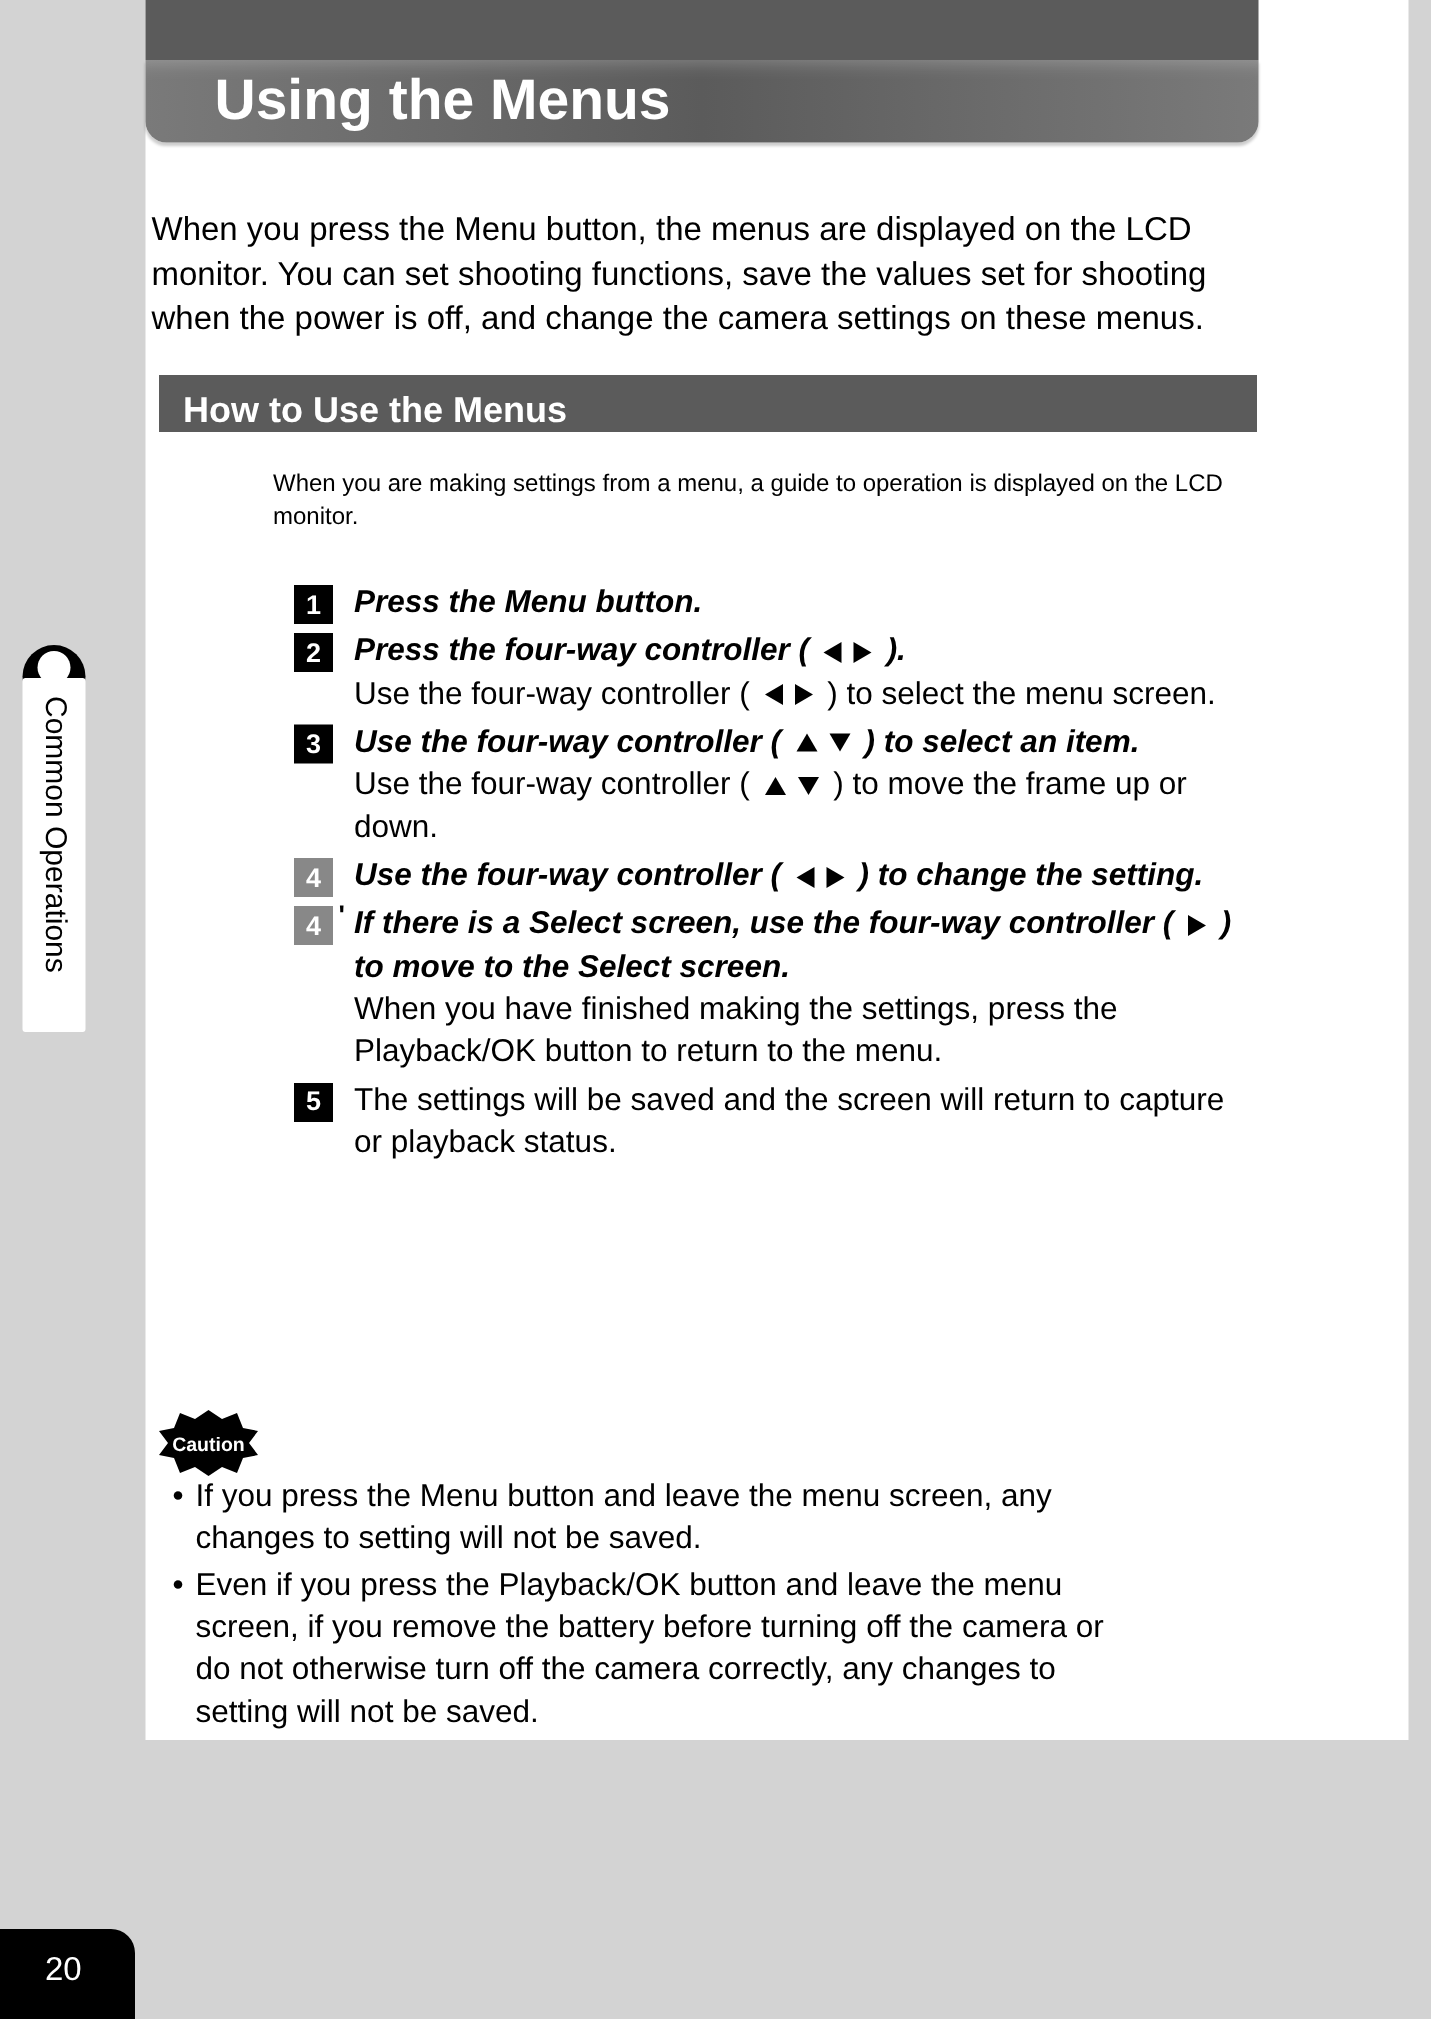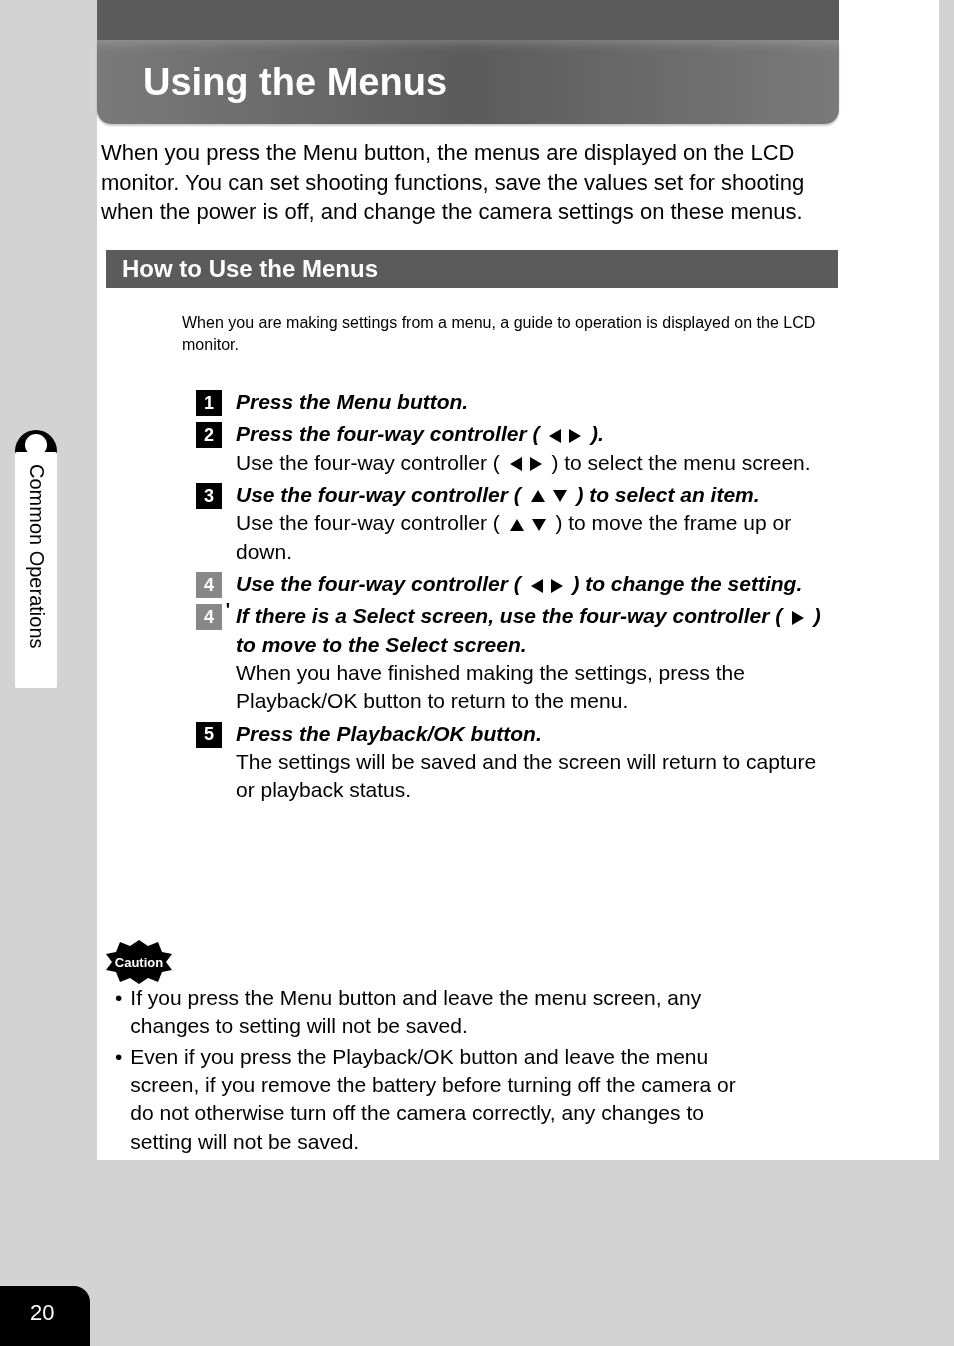--- a/index.html
+++ b/index.html
@@ -31,21 +31,21 @@
       top: 0;
       width: 742px;
       height: 40px;
       background: #5b5b5b;
     }
     .title-bar {
       position: absolute;
       left: 97px;
       top: 40px;
       width: 742px;
-      height: 84px;
+      height: 55px;
       background: linear-gradient(to right, #7a7a7a 0%, #5b5b5b 50%, #7a7a7a 100%);
       border-radius: 0 0 14px 14px;
       display: flex;
       align-items: center;
       padding-left: 46px;
       box-shadow: inset 0 12px 12px -10px rgba(255,255,255,0.25), 0 2px 2px rgba(0,0,0,0.2);
     }
     .title-text {
       color: #fff;
       font-size: 38px;
@@ -62,21 +62,21 @@
       color: #000;
     }
     .section-bar {
       position: absolute;
       left: 106px;
       top: 250px;
       width: 732px;
       height: 38px;
       background: #5b5b5b;
       display: flex;
-      align-items: center;
+      align-items: flex-end;
       padding-left: 16px;
     }
     .section-text {
       color: #fff;
       font-size: 24px;
       font-weight: bold;
     }
     .section-intro {
       position: absolute;
       left: 182px;
@@ -281,21 +281,20 @@
     <div class="step">
       <div class="step-num gray">4<span class="step-prime">'</span></div>
       <div class="step-body">
         <div class="step-title">If there is a Select screen, use the four-way controller ( <span class="arrow arrow-right arrow-gap"></span> ) to move to the Select screen.</div>
         <div class="step-desc">When you have finished making the settings, press the Playback/OK button to return to the menu.</div>
       </div>
     </div>
     <div class="step">
       <div class="step-num">5</div>
       <div class="step-body">
-        <div class="step-title">Press the Playback/OK button.</div>
         <div class="step-desc">The settings will be saved and the screen will return to capture or playback status.</div>
       </div>
     </div>
   </div>
 
 <div class="caution-block">
   <div class="caution-icon">
     <svg width="70" height="44" viewBox="0 0 70 44">
       <polygon points="35,0 44,6 54,2 58,12 68,14 62,22 68,30 58,32 54,42 44,38 35,44 26,38 16,42 12,32 2,30 8,22 2,14 12,12 16,2 26,6" fill="#000"></polygon>
       <text x="35" y="27" text-anchor="middle" fill="#fff" font-size="13" font-weight="bold" font-family="Arial">Caution</text>

